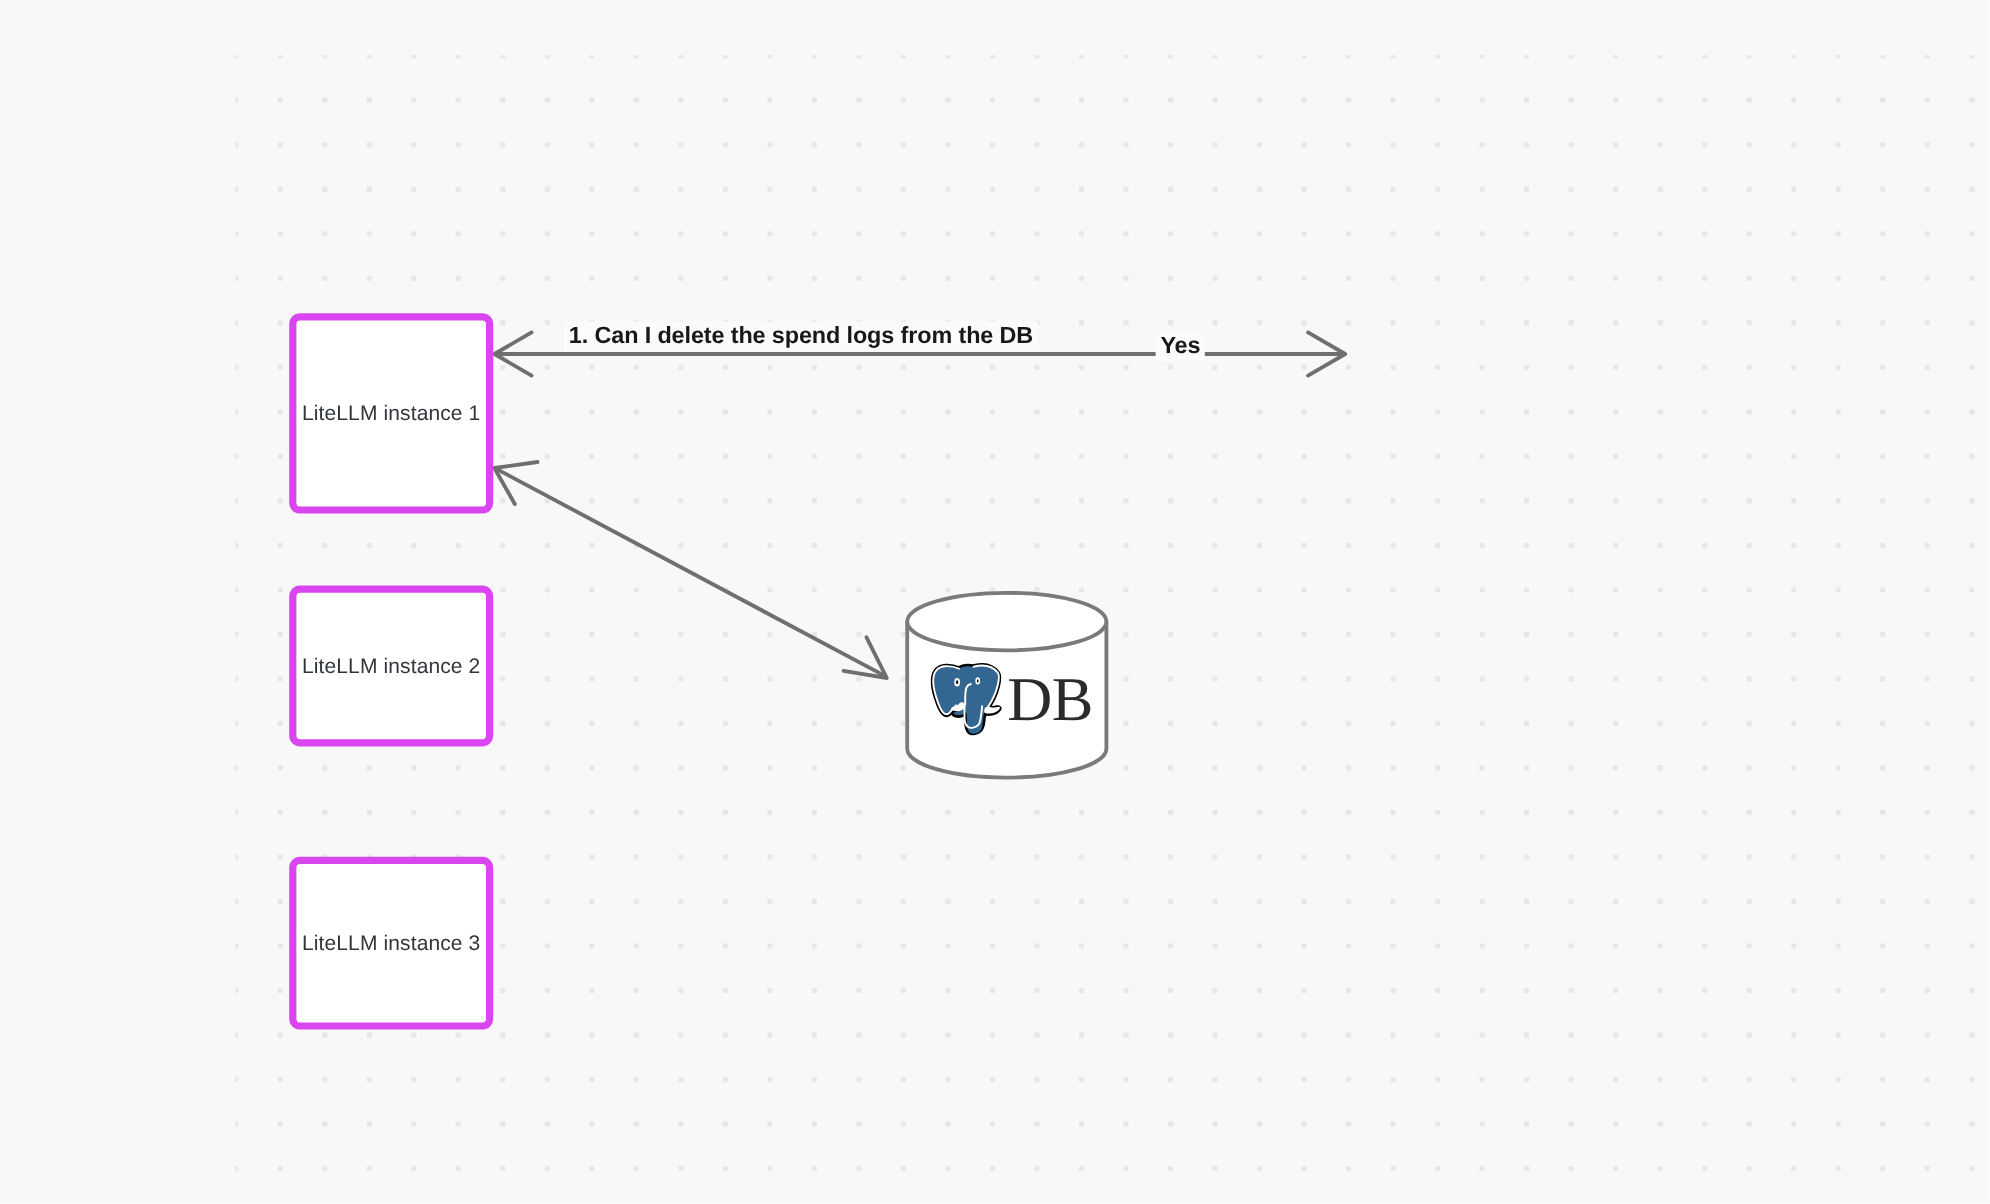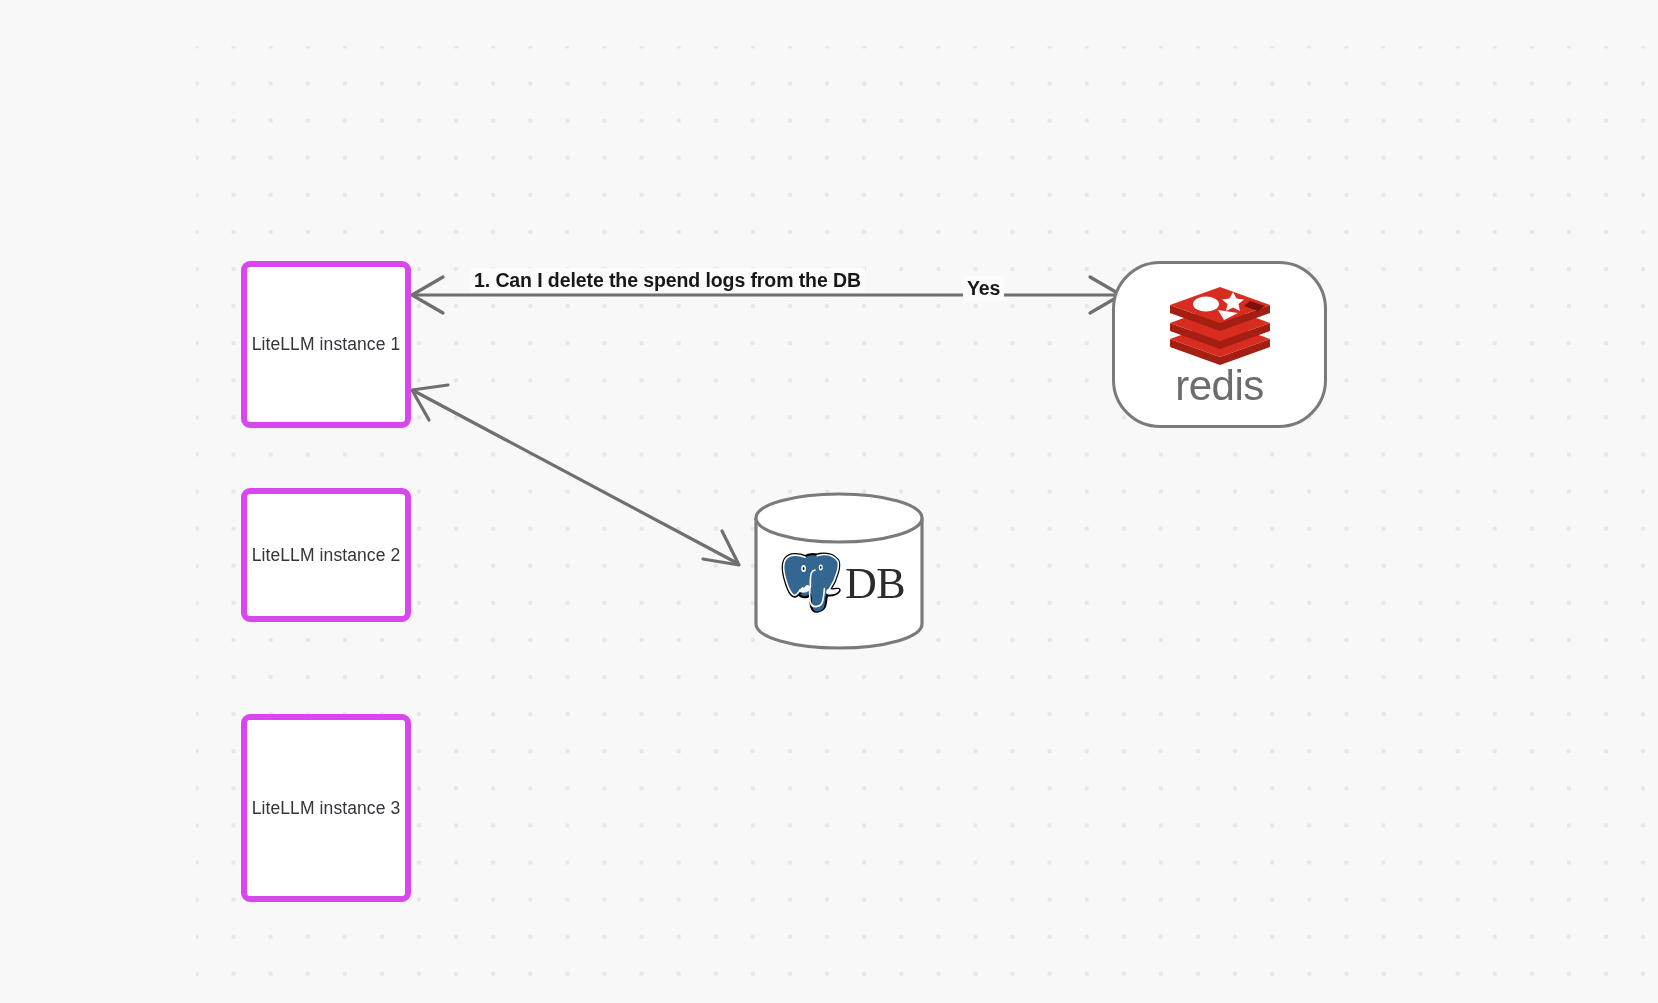--- a/index.html
+++ b/index.html
@@ -50,21 +50,21 @@
   }
   .node-box-label {
     font-size: 17.5px;
     color: #32363b;
     font-family: "Liberation Sans", sans-serif;
     letter-spacing: 0.1px;
     white-space: nowrap;
   }
   #node-litellm-1 { left: 241px; top: 261px; width: 170px; height: 167px; }
   #node-litellm-2 { left: 241px; top: 488px; width: 170px; height: 134px; }
-  #node-litellm-3 { left: 241px; top: 714px; width: 170px; height: 188px; }
+  #node-litellm-3 { left: 241px; top: 714px; width: 170px; height: 144px; }
 
   
   #node-redis {
     position: absolute;
     left: 1112px;
     top: 261px;
     width: 215px;
     height: 167px;
     background: #ffffff;
     border: 3px solid #7a7a7a;
@@ -96,21 +96,21 @@
     top: 52px;
     width: 172px;
     height: 80px;
     display: flex;
     align-items: center;
     justify-content: center;
     gap: 0px;
   }
   .db-text {
     font-family: "Liberation Serif", serif;
-    font-size: 44px;
+    font-size: 52px;
     font-weight: 400;
     color: #2b2b2b;
     line-height: 1;
     letter-spacing: -0.5px;
   }
   
   .edge-label {
     position: absolute;
     font-family: "Liberation Sans", sans-serif;
     font-weight: bold;
@@ -164,39 +164,20 @@
   </div>
 
   <div class="node-box" id="node-litellm-2">
     <span class="node-box-label">LiteLLM instance 2</span>
   </div>
 
   <div class="node-box" id="node-litellm-3">
     <span class="node-box-label">LiteLLM instance 3</span>
   </div>
 
-  <div id="node-redis">
-    <svg class="redis-logo" width="108" height="84" viewBox="0 0 108 84" xmlns="http://www.w3.org/2000/svg">
-
-      <path d="M4 56 L4 64 L54 82 L104 64 L104 56 L54 74 Z" fill="#a41e11"></path>
-      <path d="M4 56 L54 38 L104 56 L54 74 Z" fill="#d82c20"></path>
-
-      <path d="M4 40 L4 48 L54 66 L104 48 L104 40 L54 58 Z" fill="#a41e11"></path>
-      <path d="M4 40 L54 22 L104 40 L54 58 Z" fill="#d82c20"></path>
-
-      <path d="M4 22 L4 30 L54 48 L104 30 L104 22 L54 40 Z" fill="#a41e11"></path>
-      <path d="M4 22 L54 4 L104 22 L54 40 Z" fill="#d82c20"></path>
-
-      <ellipse cx="40" cy="21" rx="13" ry="7.5" fill="#ffffff"></ellipse>
-      <path d="M67 9 L70.5 15.5 L78 16.5 L72.5 21 L74 28 L67 24.5 L60 28 L61.5 21 L56 16.5 L63.5 15.5 Z" fill="#ffffff"></path>
-      <path d="M52 27 L72 30 L58 37 Z" fill="#ffffff"></path>
-      <path d="M84 18 L99 23 L92 28 L78 23 Z" fill="#7a1309"></path>
-    </svg>
-    <div class="redis-word" style="font-size:42px; font-weight:400; color:#6c6c6c; line-height:1; margin-top:-2px; letter-spacing:-0.5px;">redis</div>
-  </div>
 
   <div id="node-db">
     <svg class="cyl-svg" width="172" height="158" viewBox="0 0 172 158" xmlns="http://www.w3.org/2000/svg">
       <path d="M3 26 L3 132 A83 24 0 0 0 169 132 L169 26" fill="#ffffff" stroke="#7a7a7a" stroke-width="3.2"></path>
       <ellipse cx="86" cy="26" rx="83" ry="24" fill="#ffffff" stroke="#7a7a7a" stroke-width="3.2"></ellipse>
     </svg>
     <div class="db-inner">
       <svg width="72" height="72" viewBox="0 0 72 72" xmlns="http://www.w3.org/2000/svg">
         <g stroke="#000000" stroke-width="4.5" stroke-linejoin="round" stroke-linecap="round" fill="#336791">
           <path d="M52.5 49.5c0.4-3.4 0.3-3.9 2.9-3.3l0.6 0.1c1.9 0.1 4.4-0.3 5.9-1 3.1-1.5 5-3.9 1.9-3.3

